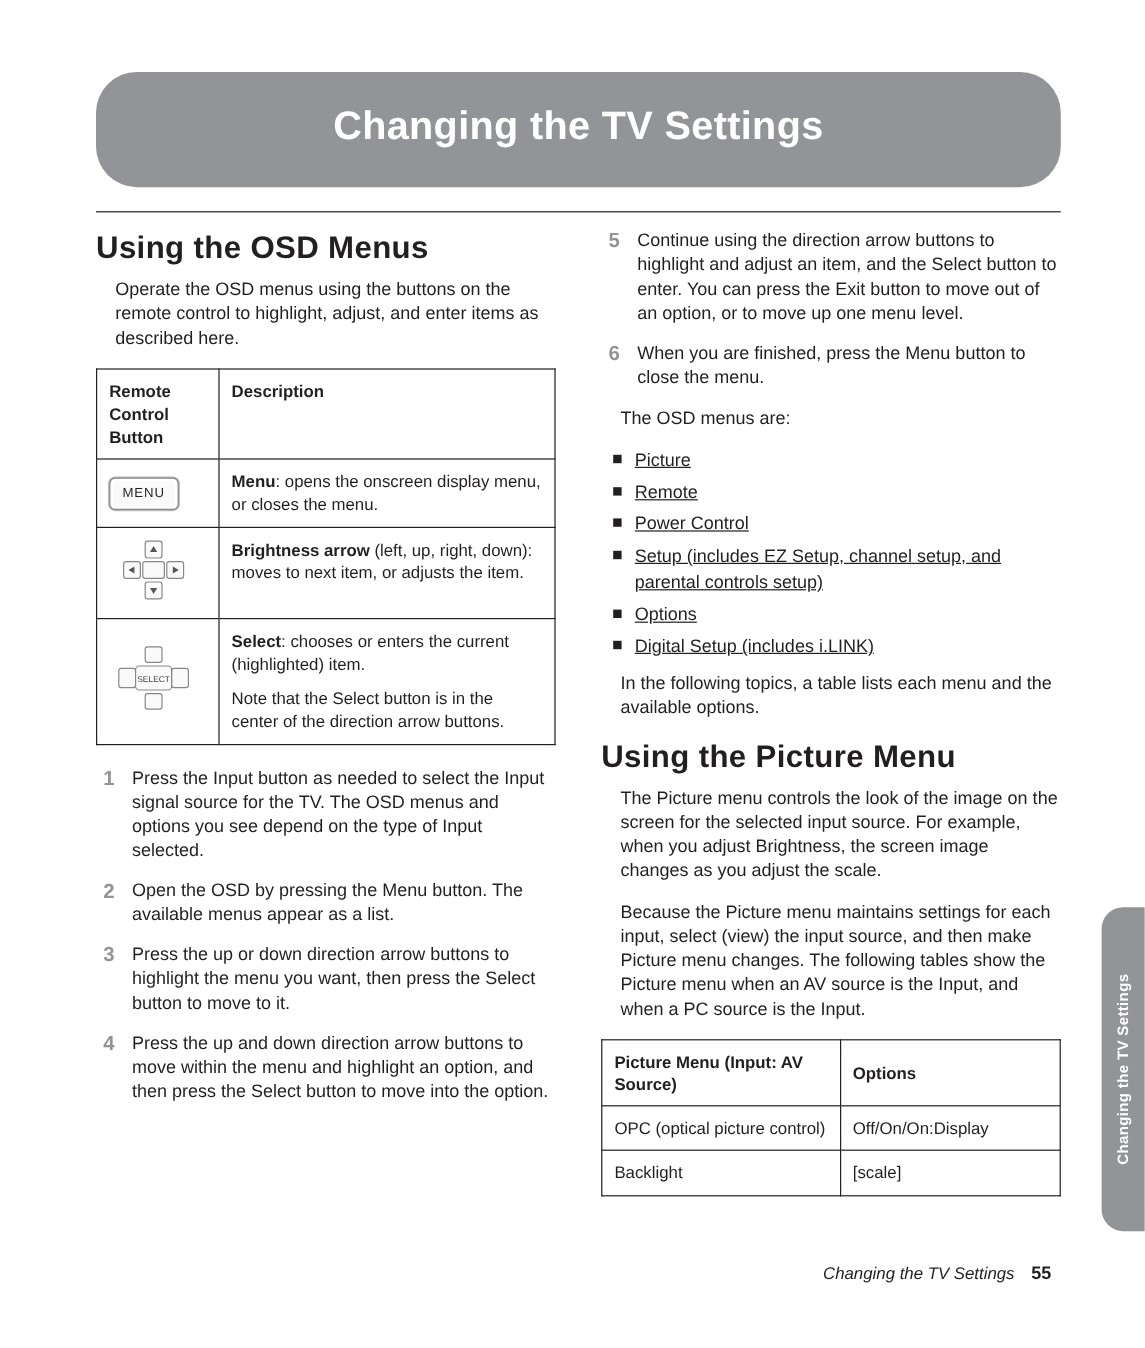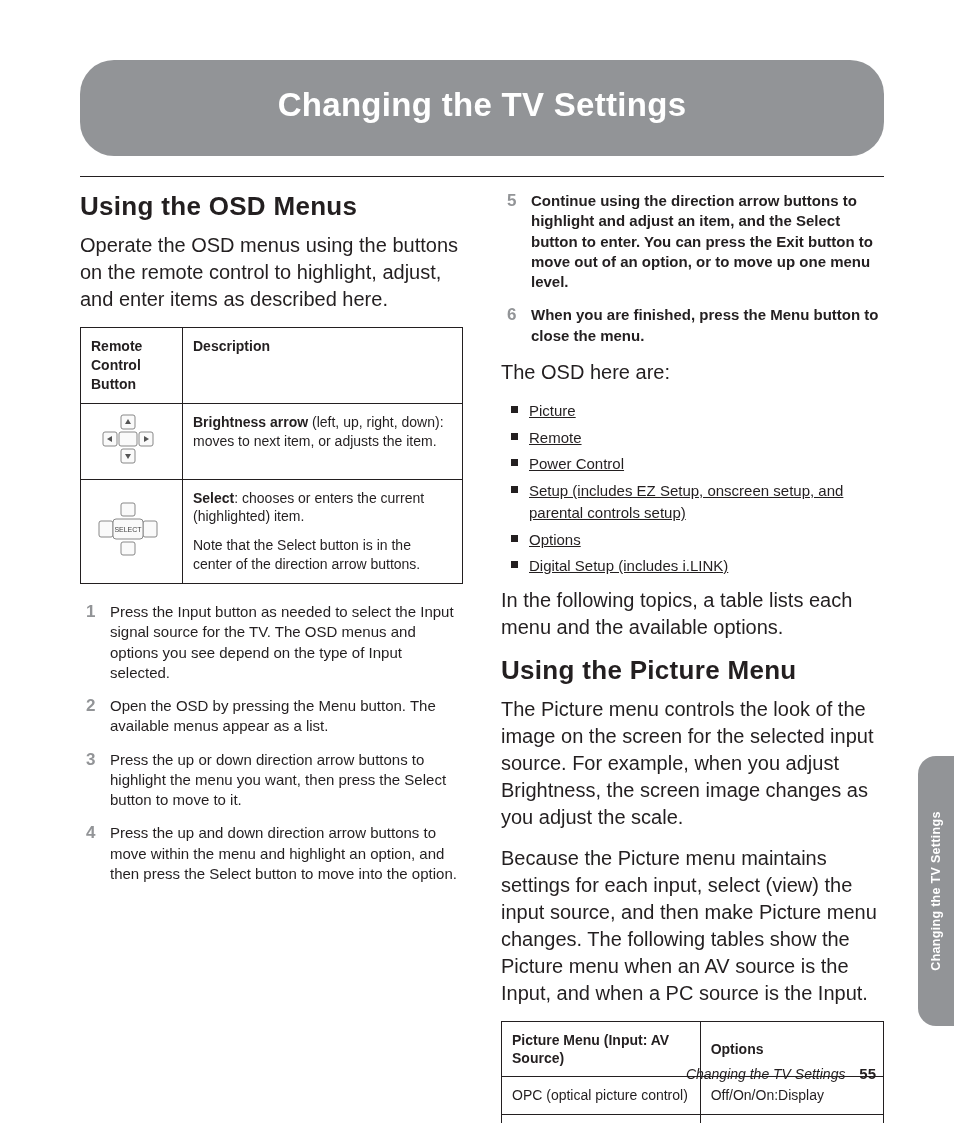--- a/index.html
+++ b/index.html
@@ -48,21 +48,21 @@
   .col {
     flex: 1;
     min-width: 0;
   }
   h2 {
     font-size: 26px;
     font-weight: 700;
     margin: 0 0 10px 0;
     letter-spacing: 0.3px;
   }
-  p { font-size: 20px; line-height: 1.35; margin: 0 0 14px 0; }
+  p { font-size: 15px; line-height: 1.35; margin: 0 0 14px 16px; }
   table.remote {
     border-collapse: collapse;
     width: 100%;
     margin: 10px 0 18px;
   }
   table.remote td, table.remote th {
     border: 1.2px solid #231f20;
     padding: 9px 10px;
     vertical-align: top;
     text-align: left;
@@ -155,21 +155,21 @@
     transform: translate(-50%, -50%) rotate(-90deg);
     color: #fff;
     font-size: 12.5px;
     font-weight: 700;
     white-space: nowrap;
     letter-spacing: 0.3px;
   }
   .footer {
     position: absolute;
     right: 78px;
-    bottom: 41px;
+    bottom: 53px;
     font-size: 14px;
     font-style: italic;
   }
   .footer .pnum { font-style: normal; font-weight: 700; margin-left: 10px; font-size: 15px; }
   .b { font-weight: 700; }
 </style>
 </head>
 <body>
 
 <div class="page">
@@ -184,20 +184,28 @@
 
     <div class="col">
       <h2>Using the OSD Menus</h2>
       <p>Operate the OSD menus using the buttons on the remote control to highlight, adjust, and enter items as described here.</p>
 
       <table class="remote">
         <tbody>
             <tr>
           <th class="btncell">Remote Control Button</th>
           <th>Description</th>
+        </tr>
+        <tr>
+          <td class="btncell">
+            <span class="menu-btn">MENU</span>
+          </td>
+          <td>
+            <span class="b">Menu</span><span>: opens the onscreen display menu, or closes the menu.</span>
+          </td>
         </tr>
         <tr>
           <td class="btncell">
             <svg class="dpad" viewBox="0 0 74 52">
               <g fill="#fafafa" stroke="#888" stroke-width="1">
                 <rect x="30" y="2" width="14" height="14" rx="2"></rect>
                 <rect x="30" y="36" width="14" height="14" rx="2"></rect>
                 <rect x="12" y="19" width="14" height="14" rx="2"></rect>
                 <rect x="48" y="19" width="14" height="14" rx="2"></rect>
                 <rect x="28" y="19" width="18" height="14" rx="2"></rect>
@@ -237,31 +245,31 @@
 
       <ol class="steps">
         <li>Press the Input button as needed to select the Input signal source for the TV. The OSD menus and options you see depend on the type of Input selected.</li>
         <li>Open the OSD by pressing the Menu button. The available menus appear as a list.</li>
         <li>Press the up or down direction arrow buttons to highlight the menu you want, then press the Select button to move to it.</li>
         <li>Press the up and down direction arrow buttons to move within the menu and highlight an option, and then press the Select button to move into the option.</li>
       </ol>
     </div>
 
     <div class="col">
-      <ol class="steps" style="counter-reset: step 4; font-weight: bold;">
+      <ol class="steps" style="counter-reset: step 4;">
         <li>Continue using the direction arrow buttons to highlight and adjust an item, and the Select button to enter. You can press the Exit button to move out of an option, or to move up one menu level.</li>
         <li>When you are finished, press the Menu button to close the menu.</li>
       </ol>
 
-      <p>The OSD here are:</p>
+      <p>The OSD menus are:</p>
       <ul class="square">
         <li>Picture</li>
         <li>Remote</li>
         <li>Power Control</li>
-        <li>Setup (includes EZ Setup, onscreen setup, and parental controls setup)</li>
+        <li>Setup (includes EZ Setup, channel setup, and parental controls setup)</li>
         <li>Options</li>
         <li>Digital Setup (includes i.LINK)</li>
       </ul>
       <p>In the following topics, a table lists each menu and the available options.</p>
 
       <h2>Using the Picture Menu</h2>
       <p>The Picture menu controls the look of the image on the screen for the selected input source. For example, when you adjust Brightness, the screen image changes as you adjust the scale.</p>
       <p>Because the Picture menu maintains settings for each input, select (view) the input source, and then make Picture menu changes. The following tables show the Picture menu when an AV source is the Input, and when a PC source is the Input.</p>
 
       <table class="pic">

